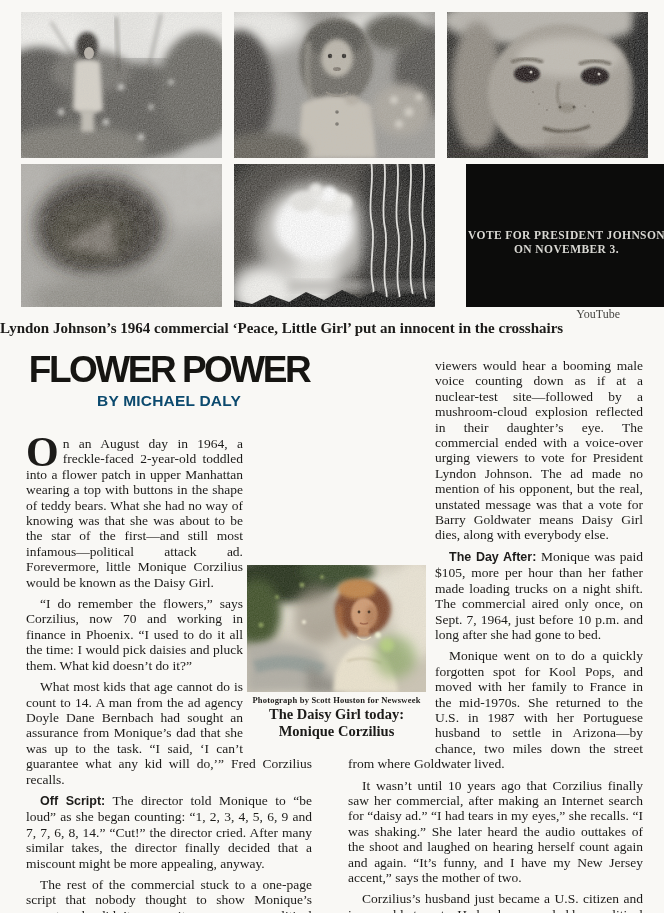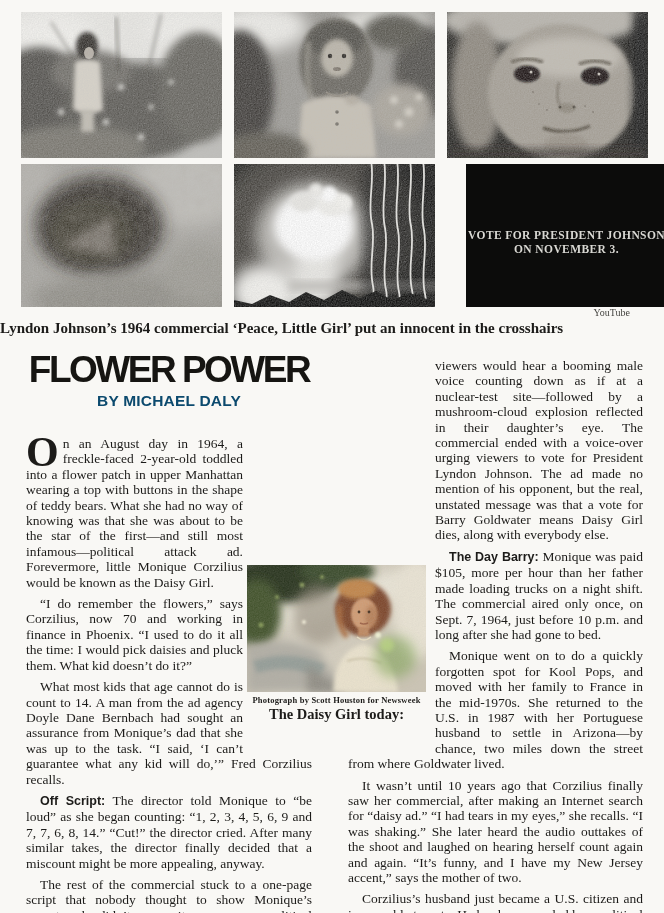--- a/index.html
+++ b/index.html
@@ -9,21 +9,21 @@
   .cell{position:absolute;overflow:hidden;background:#8a8a88;}
   #c1{left:21px;top:12px;width:201px;height:146px;}
   #c2{left:234px;top:12px;width:201px;height:146px;}
   #c3{left:447px;top:12px;width:201px;height:146px;}
   #c4{left:21px;top:164px;width:201px;height:143px;}
   #c5{left:234px;top:164px;width:201px;height:143px;}
   #c6{left:466px;top:164px;width:201px;height:143px;background:#0c0c0b;}
   .cell svg{display:block;width:100%;height:100%;}
   .vote{position:absolute;left:0;top:64px;width:100%;text-align:center;color:#d9d8d3;
         font-weight:700;font-size:11.5px;line-height:14px;letter-spacing:.4px;}
-  .yt{position:absolute;top:307px;right:34px;font-size:10px;color:#454440;}
+  .yt{position:absolute;top:307px;right:44px;font-size:12px;color:#454440;}
   .strip-caption{position:absolute;left:0;top:319px;width:664px;text-align:left;
         font-weight:700;font-size:15px;line-height:18px;}
   
   .headline{position:absolute;left:20px;top:351px;width:298px;text-align:center;
         font-family:"Liberation Sans",sans-serif;font-weight:700;font-size:37px;
         line-height:38px;letter-spacing:-2.5px;color:#161512;}
   .byline{position:absolute;left:20px;top:392px;width:298px;text-align:center;
         font-family:"Liberation Sans",sans-serif;font-weight:700;font-size:15.5px;
         letter-spacing:.2px;color:#0c4a6e;}
   .body-left{position:absolute;left:20px;top:430px;width:298px;}
@@ -279,21 +279,21 @@
     <p class="pp"><span class="dropcap">O</span><span>n an August day in 1964, a freckle-faced 2-year-old toddled into a flower patch in upper Manhattan wearing a top with buttons in the shape of teddy bears. What she had no way of knowing was that she was about to be the star of the first—and still most infamous—political attack ad. Forevermore, little Monique Corzilius would be known as the Daisy Girl.</span></p>
     <p class="pp ind">“I do remember the flowers,” says Corzilius, now 70 and working in finance in Phoenix. “I used to do it all the time: I would pick daisies and pluck them. What kid doesn’t do it?”</p>
     <p class="pp ind">What most kids that age cannot do is count to 14. A man from the ad agency Doyle Dane Bernbach had sought an assurance from Monique’s dad that she was up to the task. “I said, ‘I can’t guarantee what any kid will do,’” Fred Corzilius recalls.</p>
     <p class="pp ind"><span class="lead">Off Script:</span><span> The director told Monique to “be loud” as she began counting: “1, 2, 3, 4, 5, 6, 9 and 7, 7, 6, 8, 14.” “Cut!” the director cried. After many similar takes, the director finally decided that a miscount might be more appealing, anyway.</span></p>
     <p class="pp ind">The rest of the commercial stuck to a one-page script that nobody thought to show Monique’s parents, who didn’t assume it was any more political than the Lipton Soup print ad that had been their daughter’s debut as a child model. They were unaware that when the camera moved to an extreme close-up of Monique’s pupil,</p>
   </div>
 
   <div class="body-right">
     <div class="holeR"></div>
     <p class="pp">viewers would hear a booming male voice counting down as if at a nuclear-test site—followed by a mushroom-cloud explosion reflected in their daughter’s eye. The commercial ended with a voice-over urging viewers to vote for President Lyndon Johnson. The ad made no mention of his opponent, but the real, unstated message was that a vote for Barry Goldwater means Daisy Girl dies, along with everybody else.</p>
-    <p class="pp ind"><span class="lead">The Day Barry:</span><span> Monique was paid $105, more per hour than her father made loading trucks on a night shift. The commercial aired only once, on Sept. 7, 1964, just before 10 p.m. and long after she had gone to bed.</span></p>
+    <p class="pp ind"><span class="lead">The Day After:</span><span> Monique was paid $105, more per hour than her father made loading trucks on a night shift. The commercial aired only once, on Sept. 7, 1964, just before 10 p.m. and long after she had gone to bed.</span></p>
     <p class="pp ind">Monique went on to do a quickly forgotten spot for Kool Pops, and moved with her family to France in the mid-1970s. She returned to the U.S. in 1987 with her Portuguese husband to settle in Arizona—by chance, two miles down the street from where Goldwater lived.</p>
     <p class="pp ind">It wasn’t until 10 years ago that Corzilius finally saw her commercial, after making an Internet search for “daisy ad.” “I had tears in my eyes,” she recalls. “I was shaking.” She later heard the audio outtakes of the shoot and laughed on hearing herself count again and again. “It’s funny, and I have my New Jersey accent,” says the mother of two.</p>
     <p class="pp ind">Corzilius’s husband just became a U.S. citizen and is now able to vote. He has been puzzled by a political process that has become ruled by attack ads since his wife’s spot aired almost half a century ago.</p>
 
   </div>
 
   <div class="inset">
     <svg viewBox="0 0 179 127" preserveAspectRatio="none">
       <defs>
         <linearGradient id="mw" x1="0" y1="0" x2="1" y2="0.3">
@@ -348,16 +348,17 @@
       <path d="M110,72 Q117,78 124,72" stroke="#e8ddc2" stroke-width="1.5" fill="none"></path>
       <circle cx="148" cy="92" r="21" fill="#6f9c43" opacity="0.5" filter="url(#m6)"></circle>
       <circle cx="140" cy="80" r="7" fill="#b9d77d" opacity="0.75" filter="url(#m2)"></circle>
       <circle cx="131" cy="70" r="3" fill="#f3f7d8" opacity="0.9" filter="url(#m1)"></circle>
       <circle cx="57" cy="57" r="2" fill="#fdf8e2" opacity="0.9" filter="url(#m1)"></circle>
       <rect width="179" height="127" filter="url(#mg)" opacity="0.6"></rect>
     </svg>
     <div class="credit">Photograph by Scott Houston for Newsweek</div>
     <div class="cap1">
       <span style="display:block">The Daisy Girl today:</span>
+      <span style="display:block">Monique Corzilius</span>
     </div>
   </div>
 
 </div>
 
 </body></html>

